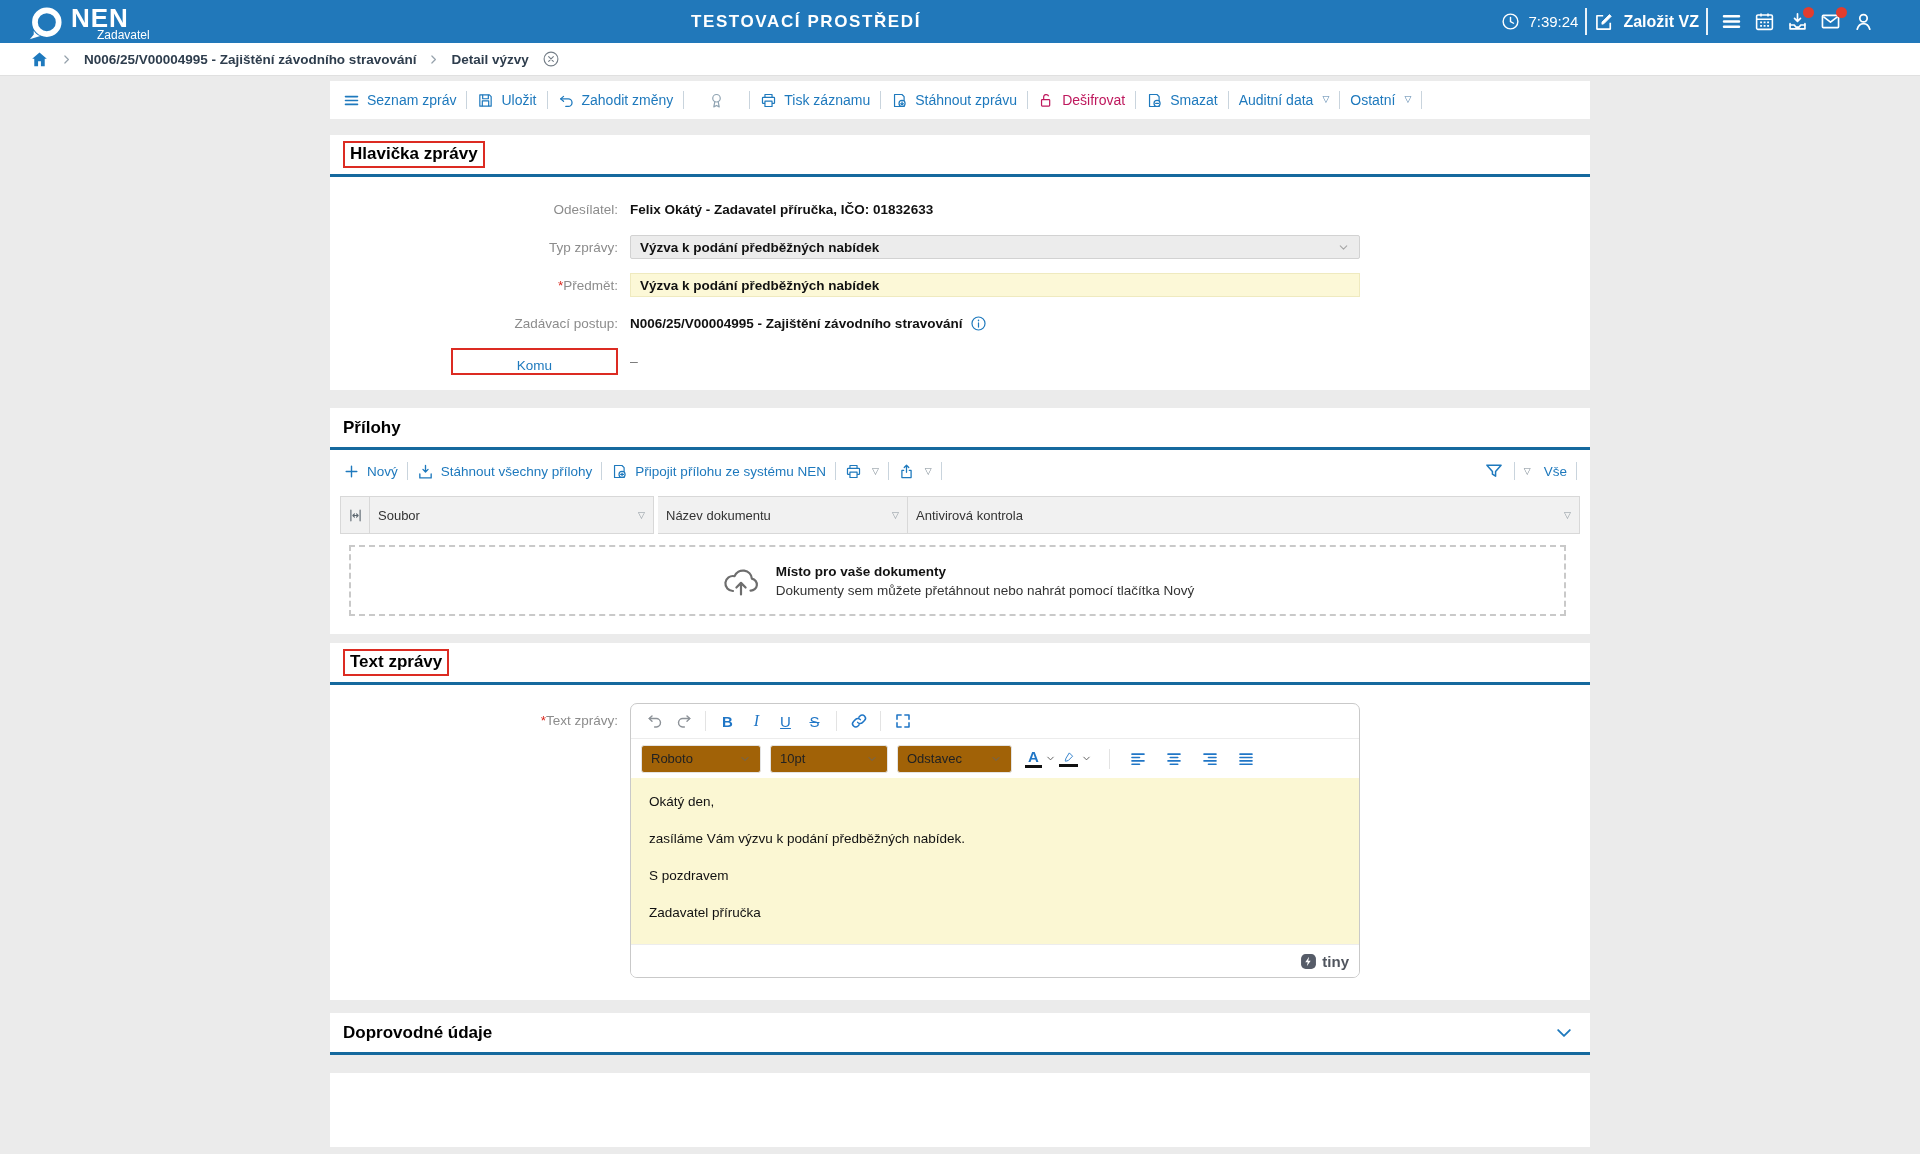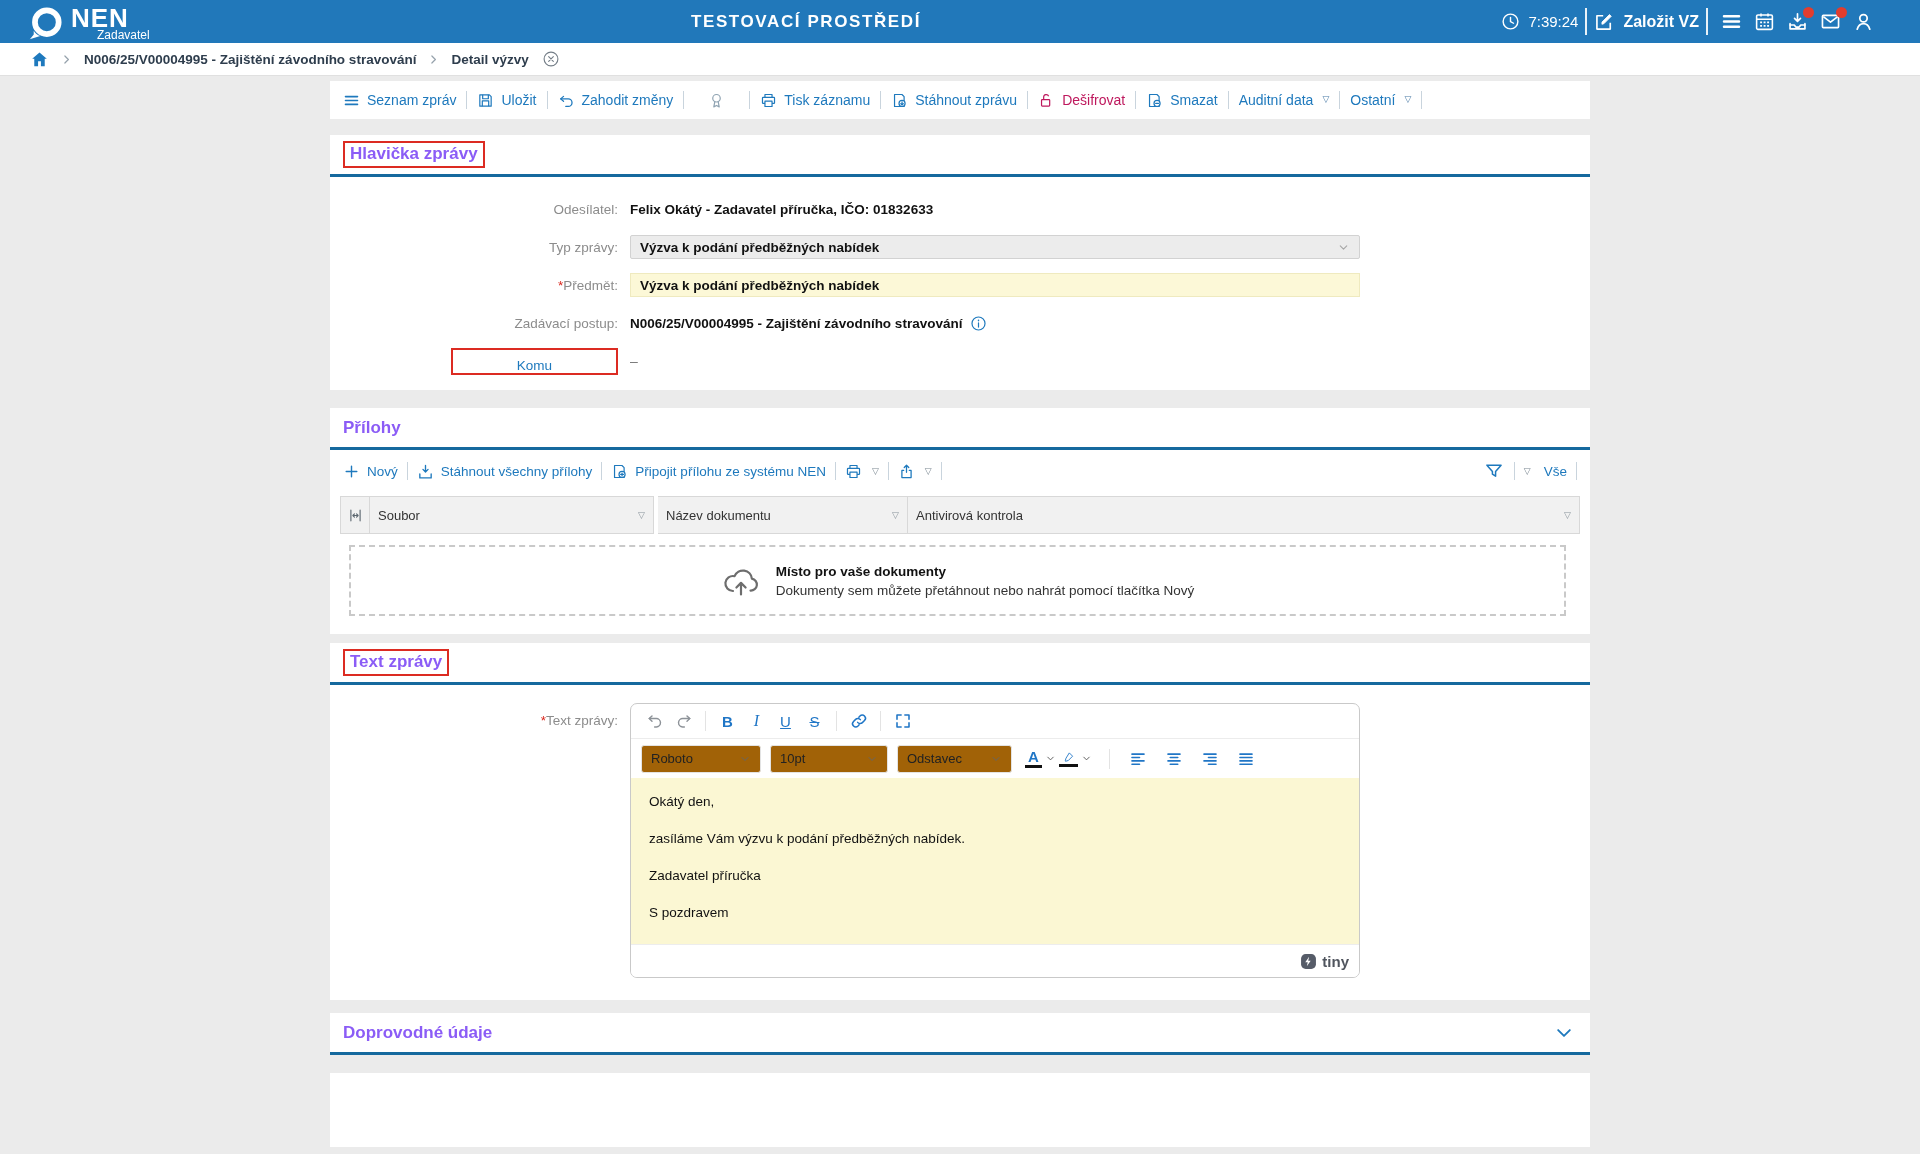--- a/index.html
+++ b/index.html
@@ -43,21 +43,21 @@
   .tbtn { display:flex; align-items:center; gap:7px; color:#1e79bd; font-size:14px; background:none; border:none; padding:0 10px; cursor:pointer; font-family:inherit; white-space:nowrap; }
   .tbtn .icon { width:17px; height:17px; }
   .tbtn.first { padding-left:0; }
   .tbtn.disabled { color:#be185d; cursor:default; }
   .tbtn.seal-only { padding:0 24px; color:#8fa3b2; }
   .vsep { width:1px; height:18px; background:#c9d4dd; flex:none; }
   .dd::after { content:"▽"; font-size:9px; color:#4a7ba6; margin-left:2px; position:relative; top:-1px; }
 
   
   .sec-title-row { height:39px; display:flex; align-items:center; justify-content:space-between; padding:0 16px 0 13px; }
-  .sec-title { font-size:17px; font-weight:bold; color:#8b5cf6; }
+  .sec-title { font-size:17px; font-weight:bold; color:#000000; }
   .flagged { border:2px solid #dc2b22; padding:1px 5px 2px; }
   .sec-underline { height:3px; background:#15699e; }
   .collapse-chev { width:20px; height:20px; color:#1e79bd; cursor:pointer; }
 
   
   .header-card { margin-bottom:18px; padding-bottom:10px; }
   .form { padding-top:13px; }
   .frow { display:grid; grid-template-columns:288px 1fr; column-gap:12px; align-items:center; min-height:38px; }
   .flabel { text-align:right; color:#8c8c8c; font-size:13.5px; }
   .req { color:#d9261c; }
@@ -611,22 +611,22 @@
                   <span class="icon">
                     <svg viewBox="0 0 24 24" fill="none" stroke="currentColor" stroke-width="2.2" stroke-linecap="round">
                       <path d="M4 5.5h16M4 10h16M4 14.5h16M4 19h16"></path>
                     </svg>
                   </span>
                 </button>
             </div>
             <div class="ed-content">
               <p>Okátý den,</p>
               <p>zasíláme Vám výzvu k podání předběžných nabídek.</p>
+              <p>S pozdravem</p>
               <p>Zadavatel příručka</p>
-              <p>S pozdravem</p>
             </div>
             <div class="ed-footer">
               <span class="icon tiny-badge">
                   <svg viewBox="0 0 24 24">
                     <rect x="1.5" y="1.5" width="21" height="21" rx="6.5" fill="#565c68"></rect>
                     <path d="M12.9 5.2L7.4 13h3.5l-1.3 5.8 5.5-7.8h-3.5z" fill="#fff"></path>
                   </svg>
                 </span>
               <span class="tiny-text">tiny</span>
             </div>

